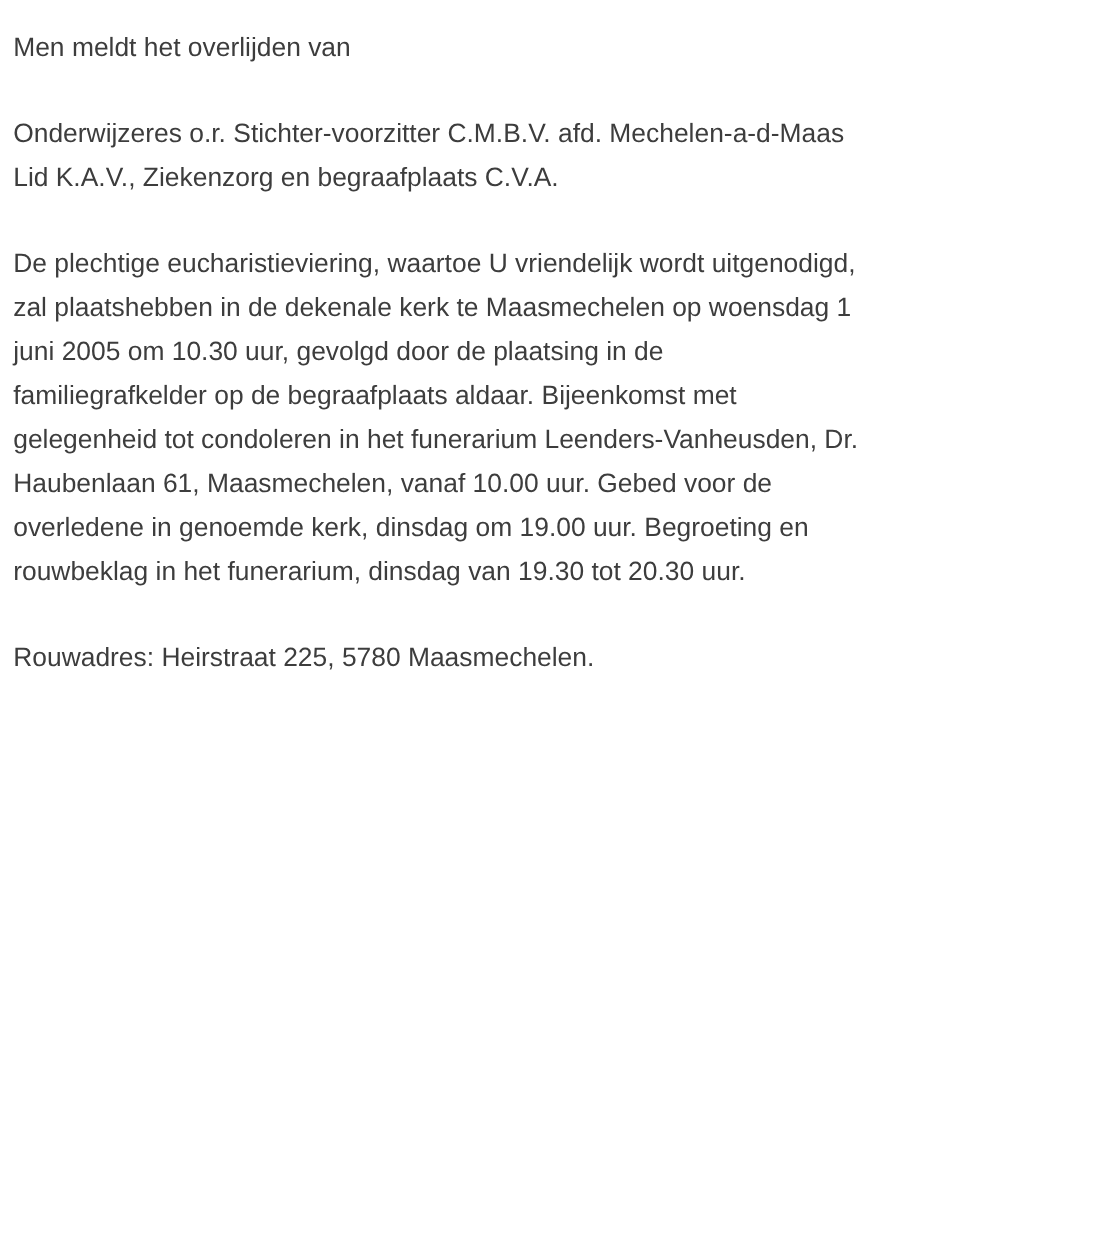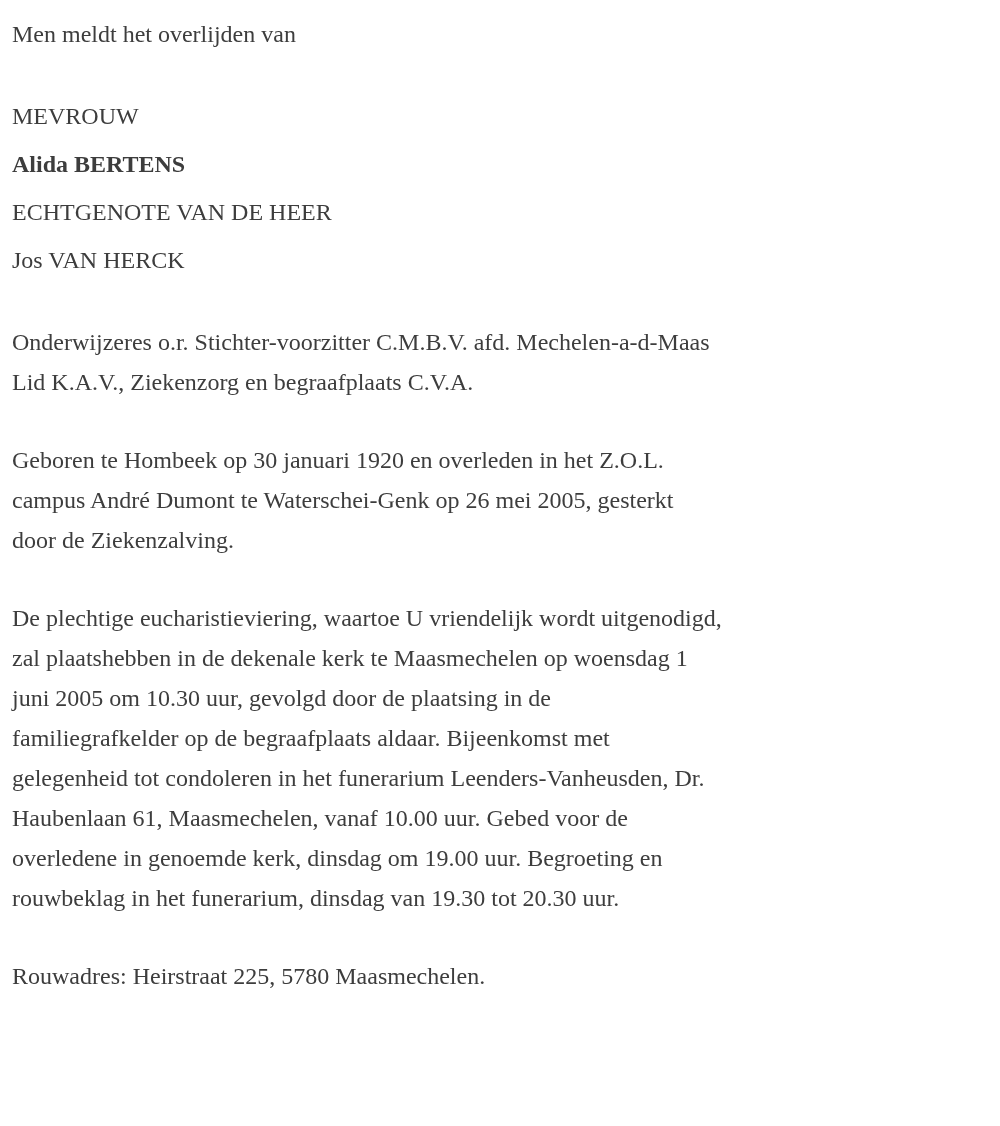--- a/index.html
+++ b/index.html
@@ -12,53 +12,43 @@
     min-height: 1126px;
     font-family: "Liberation Sans", "DejaVu Sans", sans-serif;
     color: #3d3d3d;
   }
   .doc {
     padding: 6px 16px 24px 12px;
     font-size: 24px;
     line-height: 40px;
   }
   .para {
-    margin: 8px 0 38px 0;
-    font-family: Liberation Serif, serif;
+    margin: 18px 0 38px 0;
   }
   .pre {
     white-space: pre-line;
   }
   .header-block .hline {
     line-height: 48px;
   }
   .bold {
     font-weight: 700;
   }
 </style>
 </head>
 <body>
 
 <div class="doc">
 
   <p class="para">Men meldt het overlijden van</p>
 
-  <div class="para header-block">
-    <div class="hline">MEVROUW</div>
-    <div class="hline bold">Alida BERTENS</div>
-    <div class="hline">ECHTGENOTE VAN DE HEER</div>
-    <div class="hline">Jos VAN HERCK</div>
-  </div>
 
   <p class="para pre">Onderwijzeres o.r. Stichter-voorzitter C.M.B.V. afd. Mechelen-a-d-Maas
 Lid K.A.V., Ziekenzorg en begraafplaats C.V.A.</p>
 
-  <p class="para pre">Geboren te Hombeek op 30 januari 1920 en overleden in het Z.O.L.
-campus André Dumont te Waterschei-Genk op 26 mei 2005, gesterkt
-door de Ziekenzalving.</p>
 
   <p class="para pre">De plechtige eucharistieviering, waartoe U vriendelijk wordt uitgenodigd,
 zal plaatshebben in de dekenale kerk te Maasmechelen op woensdag 1
 juni 2005 om 10.30 uur, gevolgd door de plaatsing in de
 familiegrafkelder op de begraafplaats aldaar. Bijeenkomst met
 gelegenheid tot condoleren in het funerarium Leenders-Vanheusden, Dr.
 Haubenlaan 61, Maasmechelen, vanaf 10.00 uur. Gebed voor de
 overledene in genoemde kerk, dinsdag om 19.00 uur. Begroeting en
 rouwbeklag in het funerarium, dinsdag van 19.30 tot 20.30 uur.</p>
 

